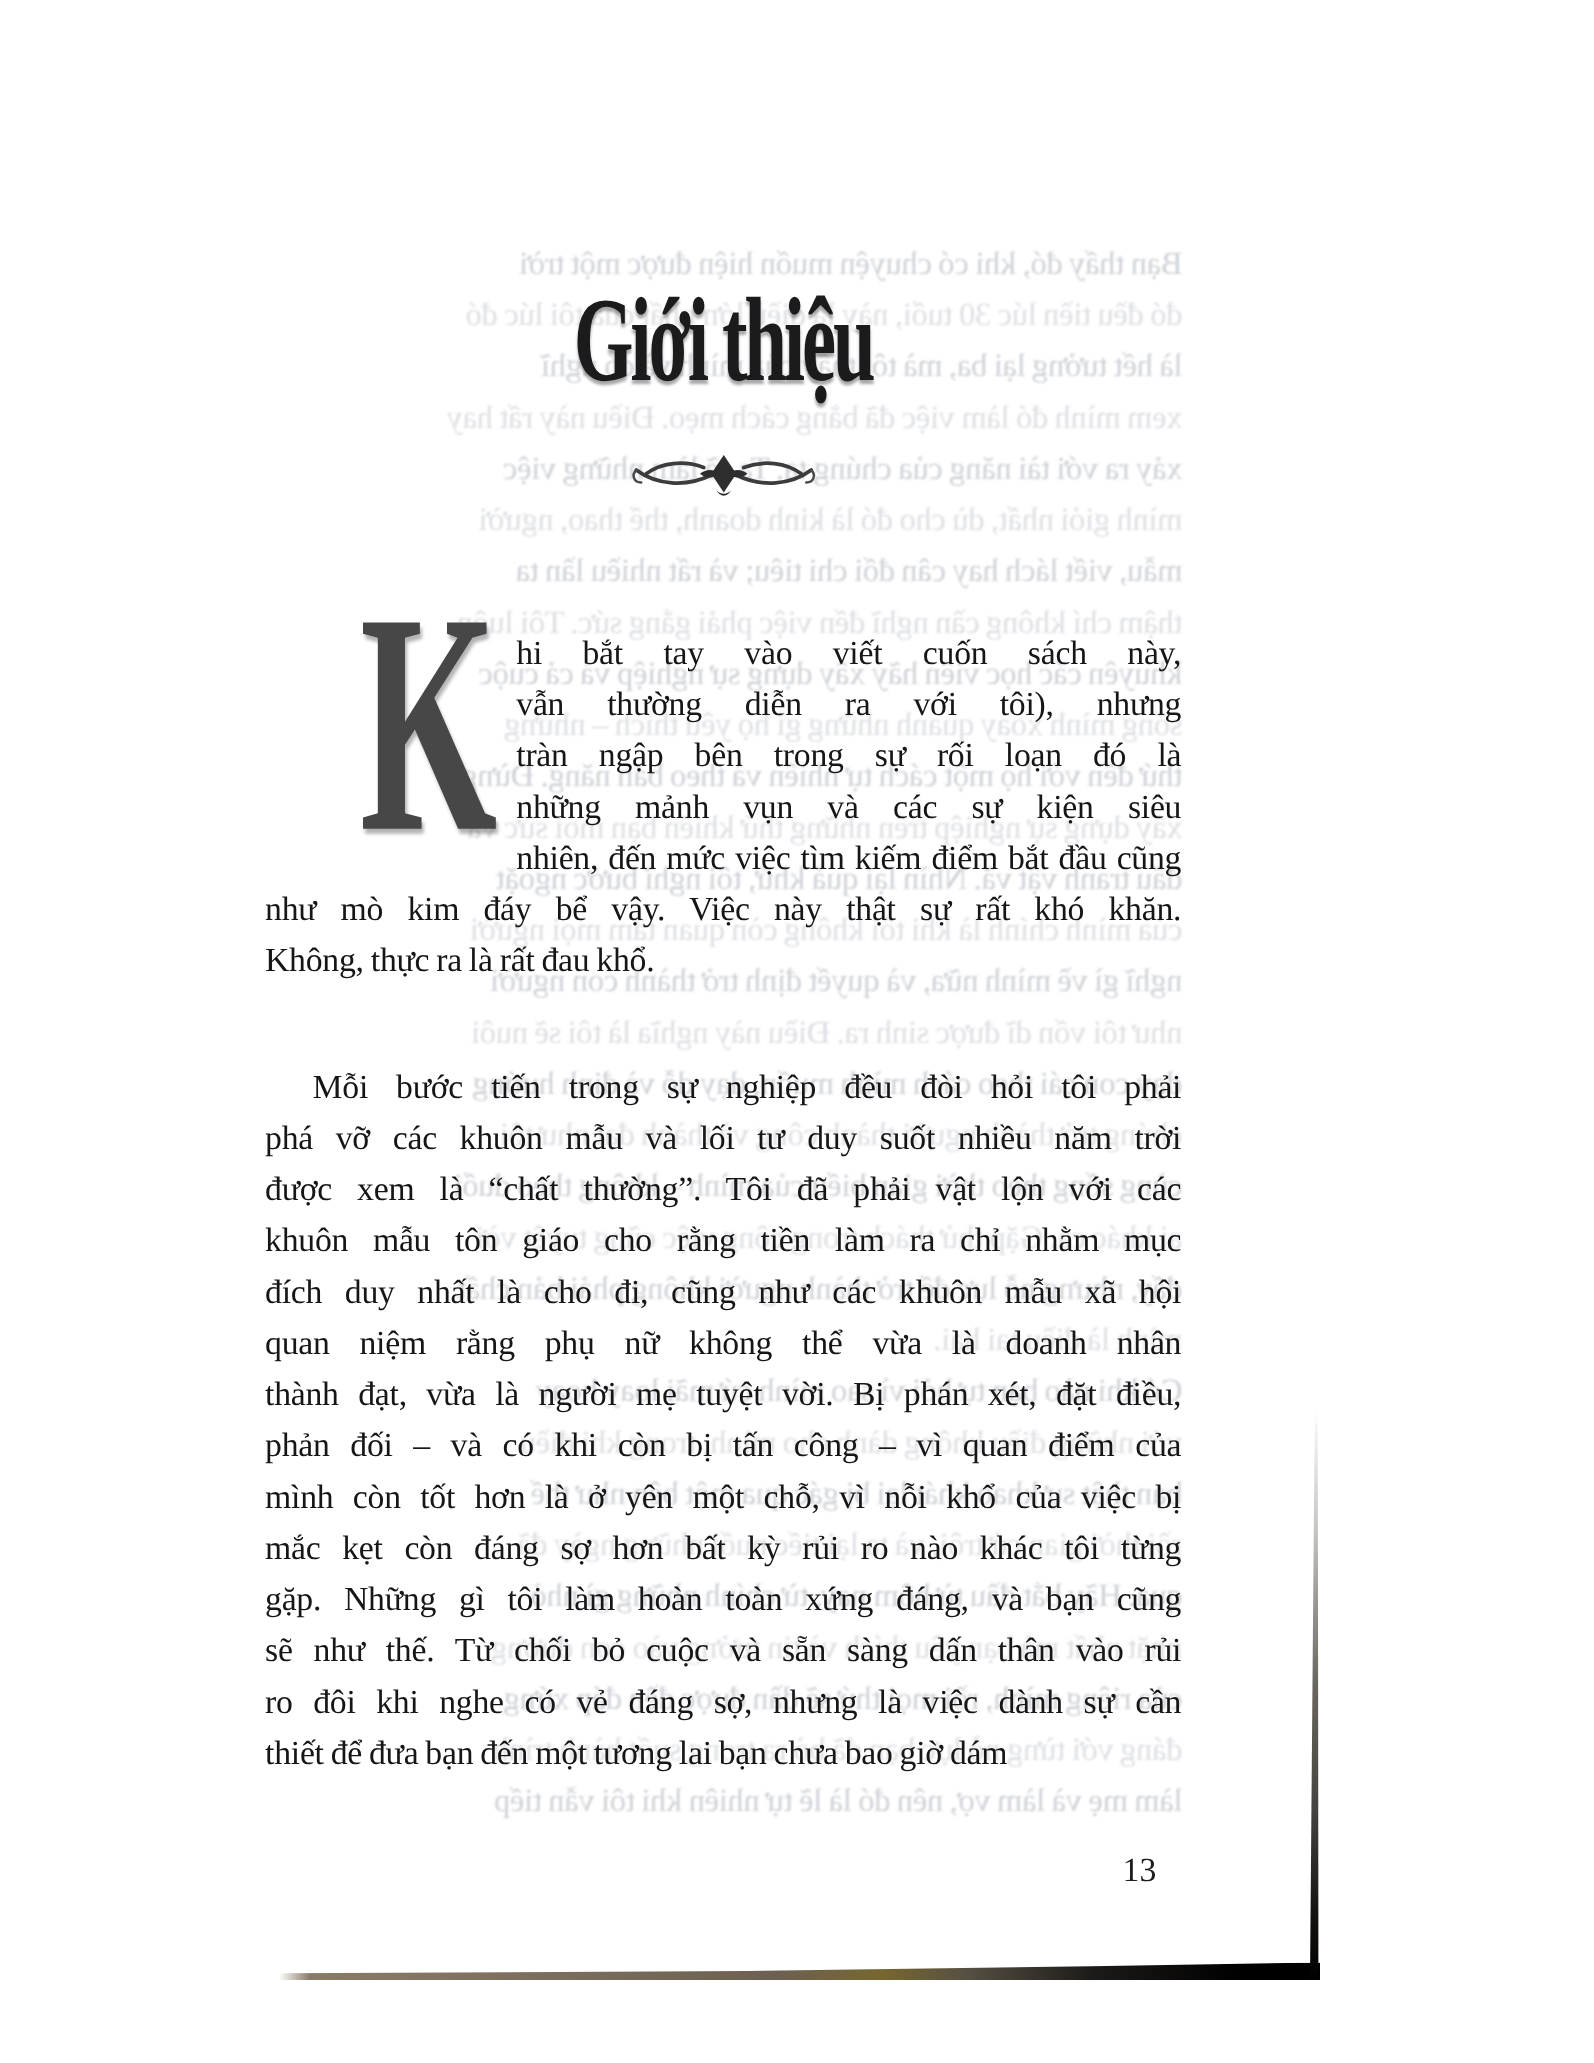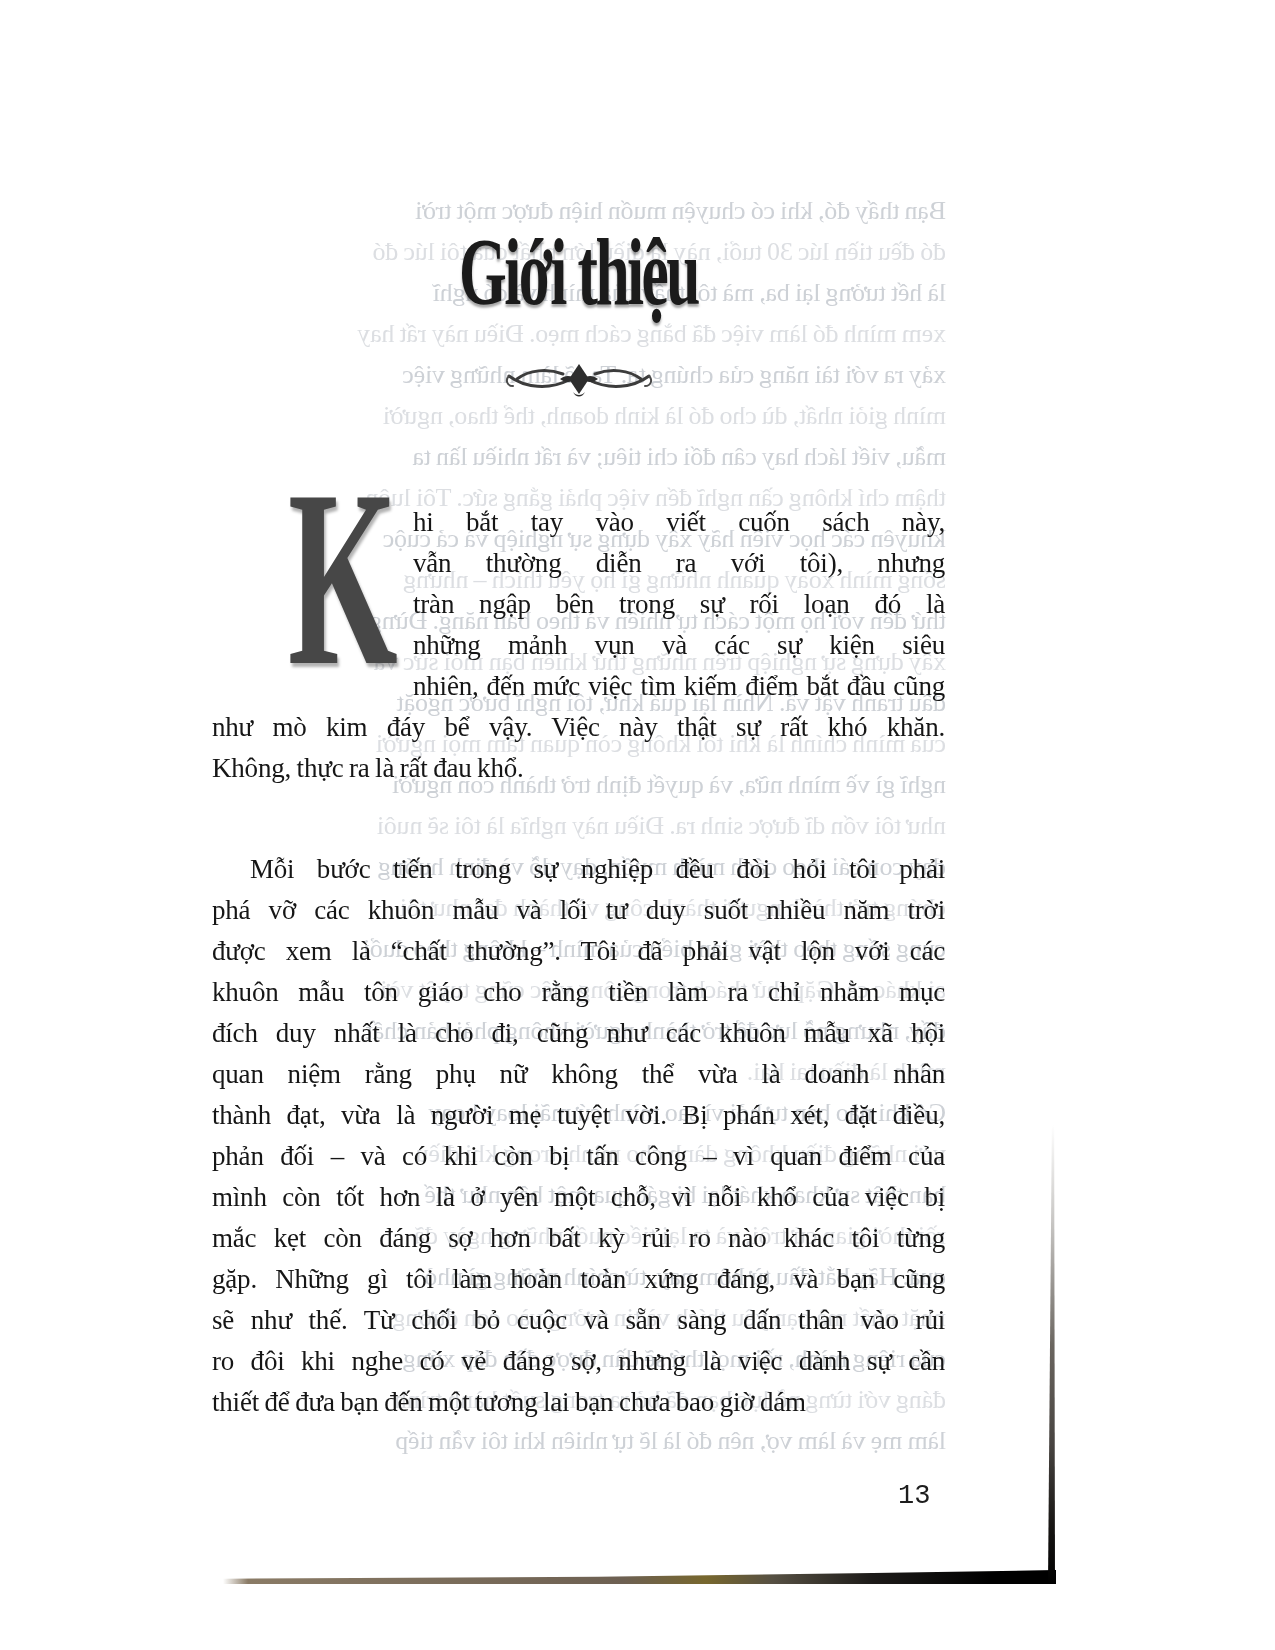--- a/index.html
+++ b/index.html
@@ -38,21 +38,21 @@
     height:41px;line-height:41px;font-size:27px;overflow:hidden;
     text-align:justify;text-align-last:justify;
     letter-spacing:-0.2px;word-spacing:-1px;box-sizing:border-box;
   }
   .para1{top:502px;}
   .para1 .line:nth-of-type(-n+5){padding-left:201px;}
   .para1 .line:last-of-type{text-align-last:left;}
   .para2{top:849px;}
   .para2 .line:first-of-type{text-indent:38px;}
   .para2 .line:last-of-type{text-align-last:left;}
-  .pagenum{position:absolute;left:898px;top:1481px;font-size:27px;z-index:3;color:#1d1d1d;font-family:Liberation Mono, monospace;}
+  .pagenum{position:absolute;left:898px;top:1481px;font-size:27px;z-index:3;color:#1d1d1d;}
   
   .edge-bottom{
     position:absolute;left:223px;top:1570px;width:833px;height:14px;z-index:4;
     background:linear-gradient(90deg,
       rgba(124,110,92,0) 0%, #8a7b66 3%, #7c6e5c 25%, #6d6052 48%,
       #77672e 58%, #565043 66%, #1d1b19 78%, #000000 92%, #000000 100%);
     clip-path:polygon(0 62%, 45% 48%, 78% 22%, 100% 0, 100% 100%, 0 100%);
   }
   .edge-right{
     position:absolute;left:1048px;top:1125px;width:7px;height:459px;z-index:4;

